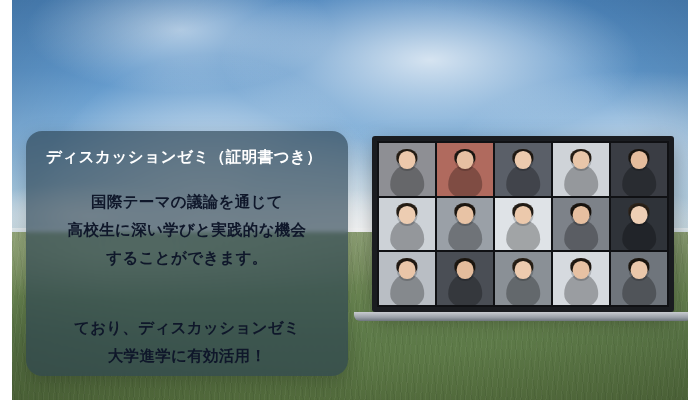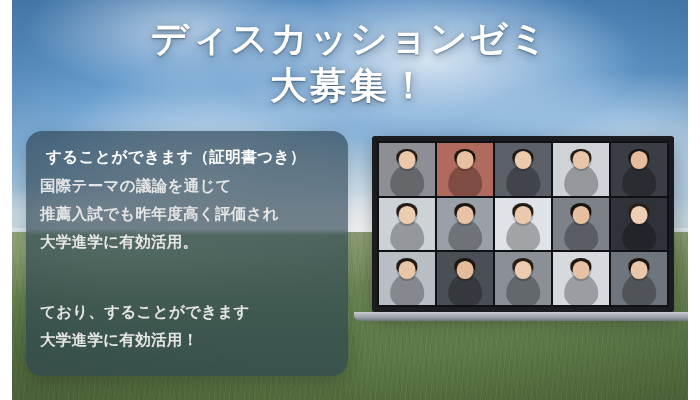--- a/index.html
+++ b/index.html
@@ -125,22 +125,23 @@
   }
   .card-title {
     color: #ffffff;
     font-size: 15.5px;
     font-weight: bold;
     letter-spacing: 0.5px;
     white-space: nowrap;
     padding-left: 6px;
   }
   .card-body {
-    margin-top: 4px;
-    color: #e5e5e5;
+    margin-top: 20px;
+    text-align: center;
+    color: #0f172a;
     font-size: 15.5px;
     font-weight: bold;
     line-height: 28px;
     letter-spacing: 0.3px;
   }
   .card-body p {
     margin: 0;
   }
   .card-body p + p {
     margin-top: 14px;
@@ -257,36 +258,32 @@
 <body>
 
 <div class="stage">
 
   <div class="bg-sky"></div>
   <div class="bg-cloudband"></div>
   <div class="bg-horizon"></div>
   <div class="bg-grass"></div>
   <div class="bg-vignette"></div>
 
-  <div class="headline">
-    <span class="l1">ディスカッションゼミ</span>
-    <span class="l2">大募集！</span>
-  </div>
 
   <div class="card">
-    <div class="card-title">することができます（証明書つき）</div>
+    <div class="card-title">ディスカッションゼミ（証明書つき）</div>
     <div class="card-body">
       <p>
         <span>国際テーマの議論を通じて</span><br>
-        <span>推薦入試でも昨年度高く評価され</span><br>
-        <span>大学進学に有効活用。</span>
+        <span>高校生に深い学びと実践的な機会</span><br>
+        <span>することができます。</span>
       </p>
       <p>
         <br>
-        <span>ており、することができます</span><br>
+        <span>ており、ディスカッションゼミ</span><br>
         <span>大学進学に有効活用！</span>
       </p>
     </div>
   </div>
 
   <div class="laptop">
     <div class="laptop-bezel">
       <div class="laptop-screen">
         <div class="grid" id="video-grid">
             <div class="tile" style="background: rgb(142, 143, 148);">

